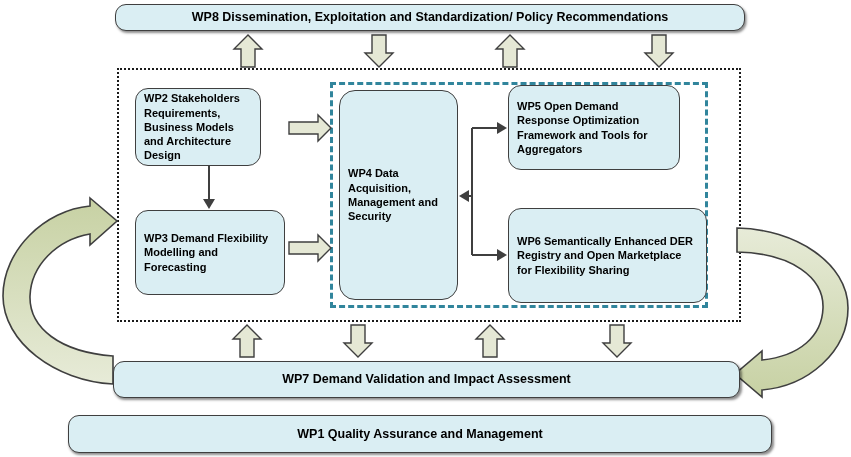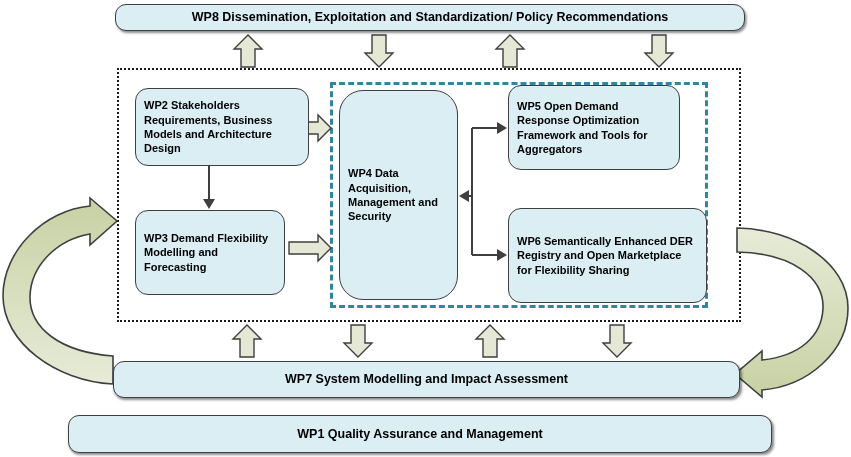--- a/index.html
+++ b/index.html
@@ -89,33 +89,33 @@
          C 848 352, 808 386, 762 390
          L 762 397 L 735 374 L 762 351 L 762 360
          C 800 356, 822 336, 823 308
          C 824 278, 792 253, 737 252 Z"></path>
   </svg>
 
   <div class="wpbar" style="left:115px; top:4px; width:630px; height:27px;">
     <span>WP8 Dissemination, Exploitation and Standardization/ Policy Recommendations</span>
   </div>
   <div class="wpbar" style="left:113px; top:361px; width:627px; height:37px;">
-    <span>WP7 System Modelling and Impact Assessment</span>
+    <span>WP7 Demand Validation and Impact Assessment</span>
   </div>
   <div class="wpbar" style="left:68px; top:415px; width:704px; height:38px;">
     <span>WP1 Quality Assurance and Management</span>
   </div>
 
-  <div class="wpbox" style="left:135px; top:88px; width:174px; height:78px;">
+  <div class="wpbox" style="left:135px; top:88px; width:126px; height:78px;">
     <span>WP2 Stakeholders Requirements, Business Models and Architecture Design</span>
   </div>
   <div class="wpbox" style="left:135px; top:210px; width:150px; height:85px;">
     <span>WP3 Demand Flexibility Modelling and Forecasting</span>
   </div>
-  <div class="wpbox" style="left:339px; top:90px; width:119px; height:210px; border-radius:24px;">
+  <div class="wpbox" style="left:339px; top:90px; width:119px; height:210px; border-radius:16px;">
     <span>WP4 Data Acquisition, Management and Security</span>
   </div>
   <div class="wpbox" style="left:508px; top:85px; width:172px; height:85px;">
     <span>WP5 Open Demand Response Optimization Framework and Tools for Aggregators</span>
   </div>
   <div class="wpbox" style="left:508px; top:208px; width:199px; height:95px;">
     <span>WP6 Semantically Enhanced DER Registry and Open Marketplace for Flexibility Sharing</span>
   </div>
 
 </div>

